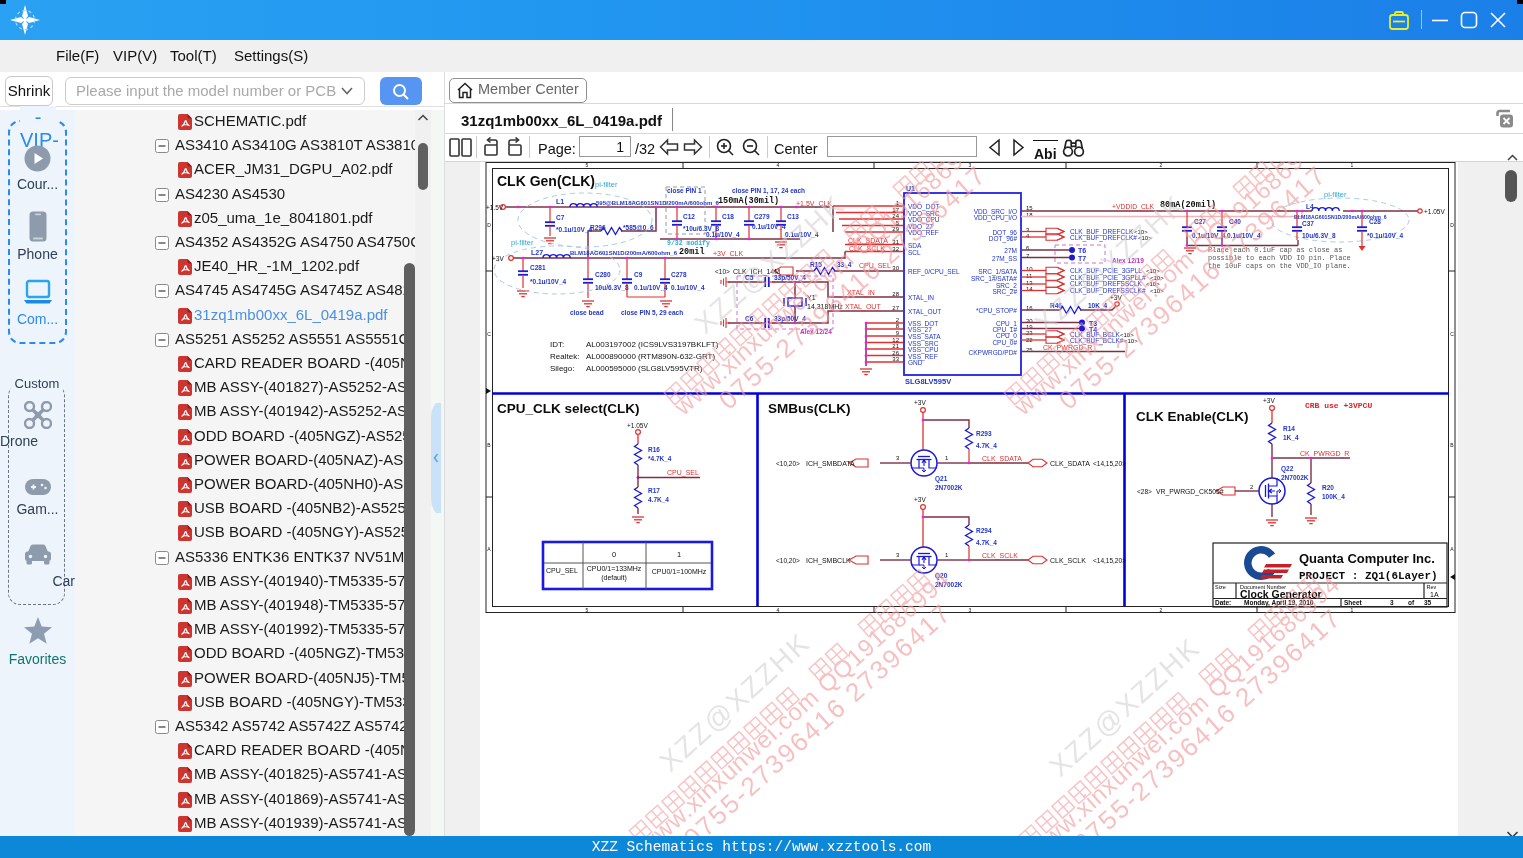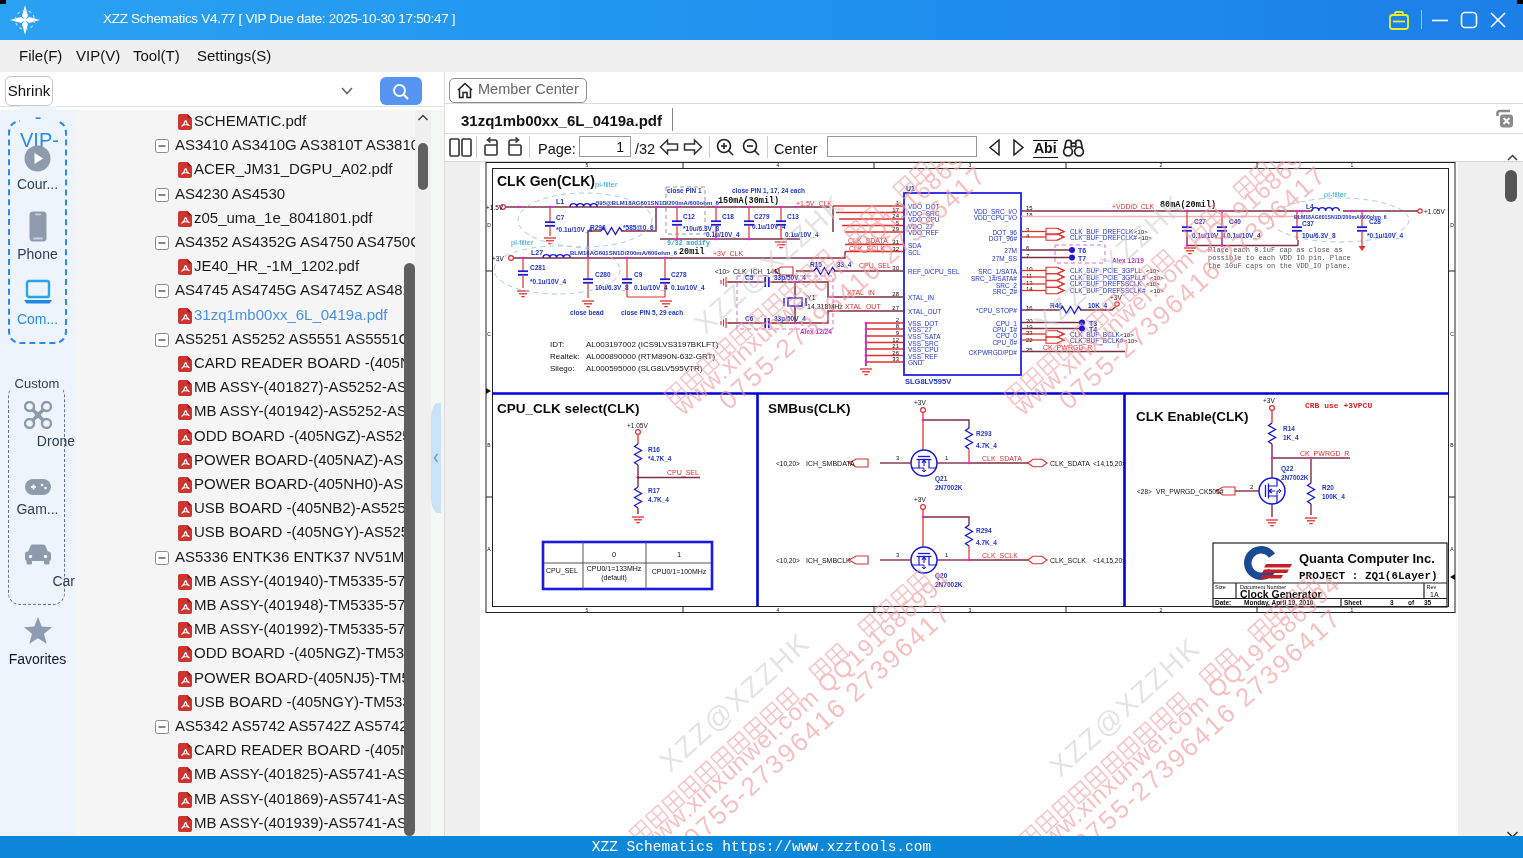--- a/index.html
+++ b/index.html
@@ -4,21 +4,21 @@
 <style>
   * { margin:0; padding:0; box-sizing:border-box; }
   html,body { width:1523px; height:858px; overflow:hidden; font-family:"Liberation Sans", sans-serif; background:#fff; }
   .abs { position:absolute; }
   
   #titlebar { position:absolute; left:0; top:0; width:1523px; height:40px;
     background:linear-gradient(90deg,#2aa1f2 0%, #2196f0 40%, #1b7fe8 100%); }
   #titletext { position:absolute; left:103px; top:11px; color:#fff; font-size:13.5px; letter-spacing:-0.3px; }
   
   #menubar { position:absolute; left:0; top:40px; width:1523px; height:32px; background:#f0f0f0; }
-  .menuitem { position:absolute; top:7px; font-size:15px; color:#111; }
+  .menuitem { position:absolute; top:7px; font-size:15px; color:#111;margin-left:37px; }
   
   #searchrow { position:absolute; left:0; top:72px; width:445px; height:35px; background:#fff; border-bottom:1px solid #e0e0e0;}
   
   #sidebar { position:absolute; left:0; top:110px; width:75px; height:726px; background:#eef4fb; }
   
   #tree { position:absolute; left:75px; top:110px; width:356px; height:726px; background:#f5f5f6; overflow:hidden; }
   .trow { position:absolute; left:0; height:24px; font-size:15px; color:#1a1a1a; white-space:nowrap; }
   
   #splitter { position:absolute; left:431px; top:110px; width:14px; height:726px; background:#f4f8f4; }
   #vline-main { position:absolute; left:444px; top:72px; width:1px; height:764px; background:#ddd; }
@@ -36,21 +36,20 @@
   <svg class="abs" style="left:8px;top:3px" width="34" height="34" viewBox="0 0 34 34">
     <g fill="#fff">
       <path d="M17 2 L20 13 L17 17 L14 13 Z"></path>
       <path d="M17 32 L20 21 L17 17 L14 21 Z"></path>
       <path d="M2 17 L13 14 L17 17 L13 20 Z"></path>
       <path d="M32 17 L21 14 L17 17 L21 20 Z"></path>
       <circle cx="17" cy="17" r="1.8"></circle>
     </g>
     <circle cx="17" cy="17" r="9.5" fill="none" stroke="#bcd9f5" stroke-width="1.2" stroke-dasharray="3 3"></circle>
   </svg>
-  <div id="titletext">XZZ Schematics V4.77 [ VIP Due date: 2025-10-30 17:50:47 ]</div>
   <svg class="abs" style="left:1388px;top:9px" width="22" height="22" viewBox="0 0 22 22" fill="none" stroke="#e8ee2a" stroke-width="1.8">
     <rect x="2" y="6" width="18" height="14" rx="2.5"></rect>
     <path d="M7 6 V4.5 a1.5 1.5 0 0 1 1.5 -1.5 h5 a1.5 1.5 0 0 1 1.5 1.5 V6"></path>
     <line x1="5" y1="12.5" x2="17" y2="12.5"></line>
   </svg>
   <div class="abs" style="left:1421px;top:10px;width:1px;height:19px;background:rgba(255,255,255,.55)"></div>
   <svg class="abs" style="left:1430px;top:10px" width="20" height="20" viewBox="0 0 20 20" stroke="#fff" stroke-width="1.6">
       <line x1="2" y1="10.5" x2="18" y2="10.5"></line>
     </svg>
   <svg class="abs" style="left:1459px;top:10px" width="20" height="20" viewBox="0 0 20 20" fill="none" stroke="#fff" stroke-width="1.6">
@@ -64,20 +63,21 @@
   <div class="abs" style="left:1517px;top:0;width:6px;height:4px;background:#000"></div>
 </div>
 <div id="menubar">
   <div class="menuitem" style="left:19px">File(F)</div>
   <div class="menuitem" style="left:76px">VIP(V)</div>
   <div class="menuitem" style="left:133px">Tool(T)</div>
   <div class="menuitem" style="left:197px">Settings(S)</div>
 </div>
 <div id="searchrow">
   <div class="abs" style="left:5px;top:4px;width:48px;height:30px;border:1px solid #c8c8c8;border-radius:6px;font-size:15px;color:#111;text-align:center;line-height:28px">Shrink</div>
+  <div class="abs" style="left:65px;top:5px;width:300px;height:28px;border:1px solid #ccc;border-radius:6px;font-size:15px;color:#a9a9a9;line-height:26px;padding-left:10px">Please input the model number or PCB</div>
   <svg class="abs" style="left:340px;top:14px" width="14" height="10" viewBox="0 0 14 10" fill="none" stroke="#666" stroke-width="1.6">
       <path d="M2 2 L7 7.5 L12 2"></path>
     </svg>
   <div class="abs" style="left:380px;top:5px;width:42px;height:28px;background:#5795f2;border-radius:6px"></div>
   <svg class="abs" style="left:391px;top:10px" width="20" height="20" viewBox="0 0 20 20" fill="none" stroke="#fff" stroke-width="2">
       <circle cx="8.5" cy="8.5" r="5.5"></circle>
       <line x1="12.8" y1="12.8" x2="17" y2="17"></line>
     </svg>
 </div>
 <div id="sidebar">
@@ -103,42 +103,42 @@
   <div class="abs" style="left:8px;top:274px;width:57px;height:221px;border:1.6px dashed #6b7684;border-radius:12px"></div>
   <div class="abs" style="left:11px;top:266px;width:52px;height:16px;background:#eef4fb;color:#2f3e53;font-size:13px;text-align:center">Custom</div>
   <svg class="abs" style="left:24px;top:291px" width="28" height="28" viewBox="0 0 28 28" fill="#8e9bac">
     <circle cx="5.5" cy="5.5" r="4.5" fill="none" stroke="#8e9bac" stroke-width="2.4"></circle>
       <circle cx="22.5" cy="5.5" r="4.5" fill="none" stroke="#8e9bac" stroke-width="2.4"></circle>
       <circle cx="5.5" cy="22.5" r="4.5" fill="none" stroke="#8e9bac" stroke-width="2.4"></circle>
       <circle cx="22.5" cy="22.5" r="4.5" fill="none" stroke="#8e9bac" stroke-width="2.4"></circle>
     <path d="M8 8 L20 20 M20 8 L8 20" stroke="#8e9bac" stroke-width="3.4"></path>
       <circle cx="14" cy="14" r="3.2"></circle>
   </svg>
-  <div class="abs" style="left:0;top:323px;width:75px;text-align:right;font-size:14px;color:#2f3e53">Drone</div>
+  <div class="abs" style="left:0;top:323px;width:75px;text-align:left;font-size:14px;color:#2f3e53">Drone</div>
   <svg class="abs" style="left:25px;top:366px" width="26" height="22" viewBox="0 0 26 22">
       <rect x="0" y="3" width="26" height="16" rx="8" fill="#8e9bac"></rect>
       <path d="M6 11 h5 M8.5 8.5 v5" stroke="#eef4fb" stroke-width="1.8"></path>
       <circle cx="17" cy="9" r="1.3" fill="#eef4fb"></circle>
       <circle cx="20.5" cy="12" r="1.3" fill="#eef4fb"></circle>
     </svg>
   <div class="abs" style="left:0;top:391px;width:75px;text-align:center;font-size:14px;color:#2f3e53">Gam...</div>
   <svg class="abs" style="left:24px;top:432px" width="28" height="26" viewBox="0 0 28 26" fill="#8e9bac">
       <path d="M4 10 L6.5 4 a2.5 2.5 0 0 1 2.3 -1.6 h10.4 a2.5 2.5 0 0 1 2.3 1.6 L24 10 Z"></path>
       <rect x="1" y="9.5" width="26" height="9.5" rx="2.5"></rect>
       <rect x="2.5" y="18" width="5.5" height="4.5" rx="1.5"></rect>
       <rect x="20" y="18" width="5.5" height="4.5" rx="1.5"></rect>
       <circle cx="6.5" cy="14.5" r="1.7" fill="#eef4fb"></circle>
       <circle cx="21.5" cy="14.5" r="1.7" fill="#eef4fb"></circle>
     </svg>
   <div class="abs" style="left:0;top:463px;width:75px;text-align:right;font-size:14px;color:#2f3e53">Car</div>
 
   <svg class="abs" style="left:23px;top:506px" width="30" height="30" viewBox="0 0 30 30">
       <path d="M15 1 L18.7 10.6 L29 11.2 L21 17.8 L23.7 27.8 L15 22.2 L6.3 27.8 L9 17.8 L1 11.2 L11.3 10.6 Z" fill="#8d9cb0"></path>
     </svg>
-  <div class="abs" style="left:0;top:541px;width:75px;text-align:center;font-size:14px;color:#0f172a">Favorites</div>
+  <div class="abs" style="left:0;top:541px;width:75px;text-align:center;font-size:14px;color:#0f766e">Favorites</div>
 </div>
 <div id="tree">
   <div class="trow" style="top:0px">
       <svg class="abs" style="left:103px;top:4px" width="14" height="16" viewBox="0 0 14 16">
         <path d="M2 0 H9.5 L14 4.5 V14 a2 2 0 0 1 -2 2 H2 a2 2 0 0 1 -2 -2 V2 a2 2 0 0 1 2 -2 Z" fill="#cd3530"></path>
         <path d="M9.5 0 L14 4.5 H11.5 a2 2 0 0 1 -2 -2 Z" fill="#8f1f1d"></path>
         <path d="M3.5 12.5 C5 11.8 6.5 9.5 7 7.5 C7.2 6.4 8 6.3 8.2 7.3 C8.6 9.2 10 11.3 11.5 11.8" fill="none" stroke="#fff" stroke-width="1.2"></path>
         <path d="M4.8 10.8 h5.8" stroke="#fff" stroke-width="1"></path>
       </svg>
       <span class="abs" style="left:119px;top:2px;color:#1b1b1b">SCHEMATIC.pdf</span>
@@ -460,21 +460,21 @@
     </svg>
   <div class="abs" style="left:322px;top:64px;width:1px;height:22px;background:#ccc"></div>
   <div class="abs" style="left:329px;top:69px;font-size:14.5px;color:#111">Center</div>
   <div class="abs" style="left:382px;top:64px;width:150px;height:21px;border:1px solid #999;background:#fff"></div>
   <svg class="abs" style="left:541px;top:66px" width="17" height="19" viewBox="0 0 17 19" fill="none" stroke="#222" stroke-width="1.5">
       <path d="M13 2 L4 9.5 L13 17 Z"></path>
     </svg>
   <svg class="abs" style="left:565px;top:66px" width="17" height="19" viewBox="0 0 17 19" fill="none" stroke="#222" stroke-width="1.5">
       <path d="M4 2 L13 9.5 L4 17 Z"></path>
     </svg>
-  <div class="abs" style="left:588px;top:68px;font-size:14px;color:#111;border-top:1.5px solid #111;border-bottom:1.5px solid #111;padding:0 1px 1px 1px;line-height:15px"><b>Abi</b></div>
+  <div class="abs" style="left:588px;top:68px;font-size:14px;color:#111;border-top:1.5px solid #111;border-bottom:1.5px solid #111;padding:6px 1px 1px 1px;line-height:15px"><b>Abi</b></div>
   <svg class="abs" style="left:616px;top:66px" width="25" height="20" viewBox="0 0 25 20" fill="none" stroke="#222" stroke-width="1.7">
       <circle cx="7" cy="13.6" r="4.4"></circle>
       <circle cx="18" cy="13.6" r="4.4"></circle>
       <path d="M3.6 11 L4.9 4.2 Q5.3 2.4 7.1 2.4 H8.3 Q10.2 2.4 10.2 4.4 V9.5"></path>
       <path d="M21.4 11 L20.1 4.2 Q19.7 2.4 17.9 2.4 H16.7 Q14.8 2.4 14.8 4.4 V9.5"></path>
       <path d="M10.2 5.2 h4.6 M10.2 8.4 h4.6"></path>
     </svg>
 </div>
 <div id="pdfarea">
  <div id="page"></div>

